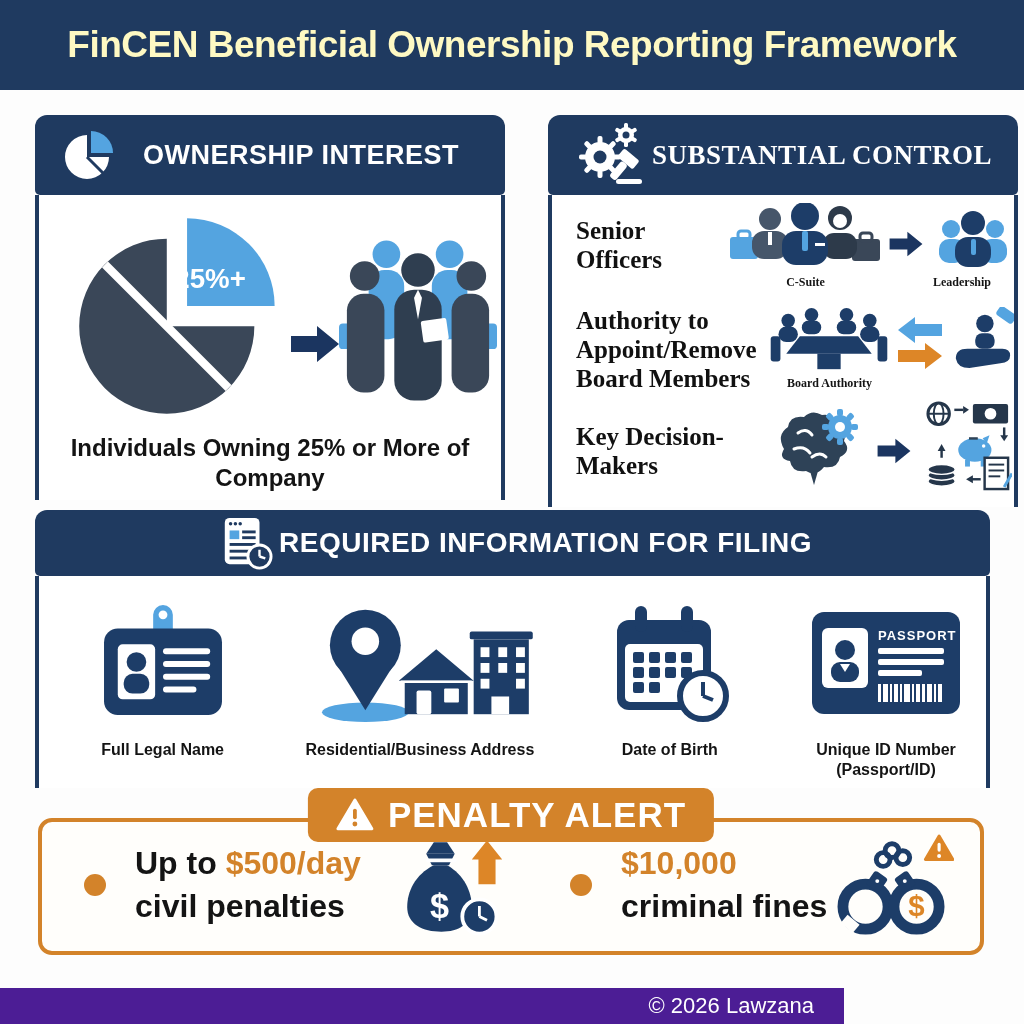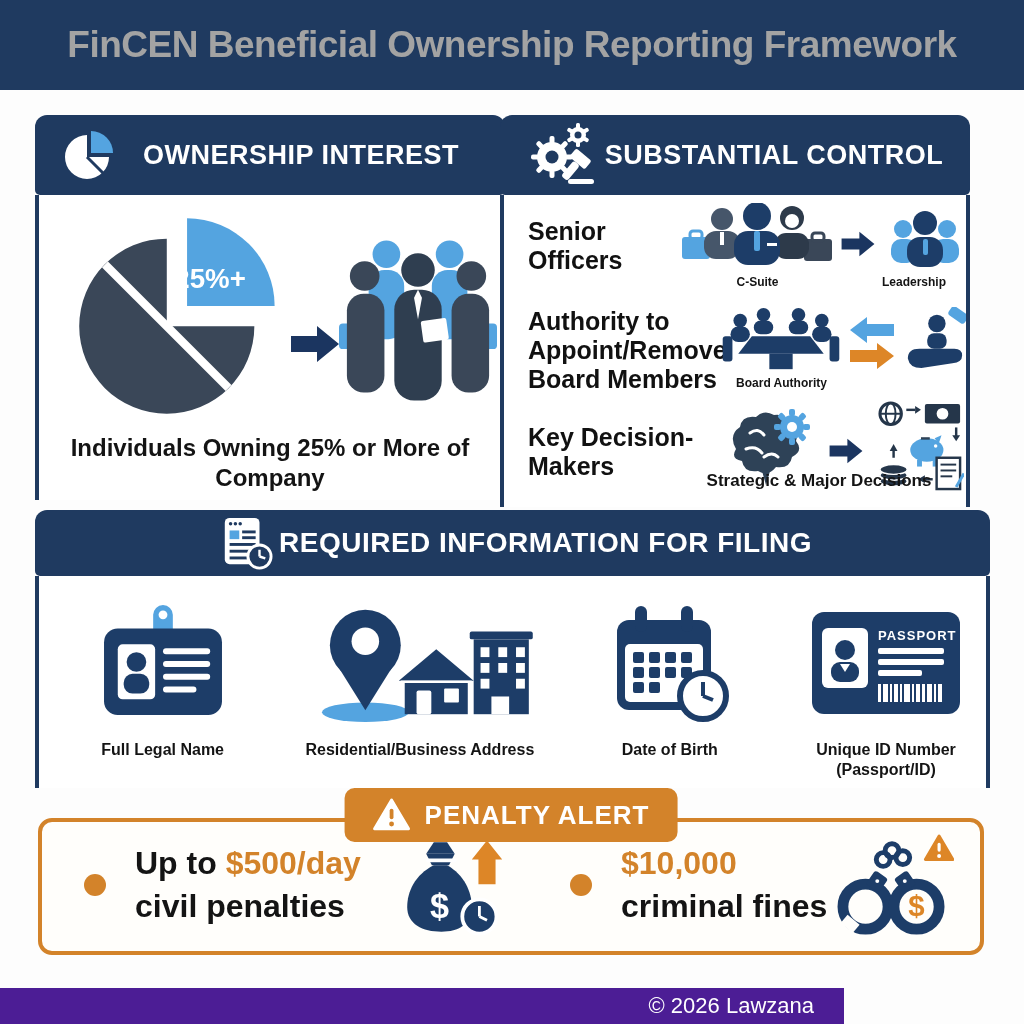--- a/index.html
+++ b/index.html
@@ -3,35 +3,35 @@
 <meta charset="utf-8">
 <style>
   html,body{margin:0;padding:0;}
   body{
     width:1024px;height:1024px;position:relative;background:#fdfdfd;
     font-family:"Liberation Sans","DejaVu Sans",sans-serif;color:#141414;overflow:hidden;
   }
   .abs{position:absolute;}
   
   .top-header{left:0;top:0;width:1024px;height:90px;background:#1f3a60;display:flex;align-items:center;justify-content:center;}
-  .top-title{color:#a3a3a3;font-size:37px;font-weight:700;letter-spacing:-0.5px;white-space:nowrap;}
+  .top-title{color:#fef9c3;font-size:37px;font-weight:700;letter-spacing:-0.5px;white-space:nowrap;}
   
   .panel-banner{background:#1f3a60;border-radius:12px 12px 5px 5px;display:flex;align-items:center;padding:0 20px 0 26px;box-sizing:border-box;}
   .banner-title{flex:1;text-align:center;color:#fff;font-weight:700;font-size:27px;letter-spacing:0.5px;white-space:nowrap;}
   .panel-body{background:#fff;border-left:4px solid #1f3a60;border-right:4px solid #1f3a60;position:relative;box-sizing:border-box;}
   .caption-sm{font-size:12px;font-weight:700;color:#141414;text-align:center;white-space:nowrap;}
   .row-label{font-size:25px;font-weight:700;line-height:1.15;color:#111;}
   
   .req-col{display:flex;flex-direction:column;align-items:center;justify-content:flex-start;}
   .req-iconwrap{height:142px;display:flex;align-items:center;justify-content:center;}
   .req-label{font-size:16px;font-weight:700;text-align:center;line-height:1.25;margin-top:6px;}
   
   .penalty-box{left:38px;top:818px;width:946px;height:137px;border:4px solid #d3832a;border-radius:14px;background:#fffefb;box-sizing:border-box;}
   .penalty-badge{left:50%;transform:translateX(-50%);top:-34px;height:54px;background:#d3832a;border-radius:10px;display:flex;align-items:center;gap:14px;padding:0 28px;}
-  .penalty-badge-text{color:#fff;font-size:26px;font-weight:700;letter-spacing:1px;white-space:nowrap;}
+  .penalty-badge-text{color:#fff;font-size:35px;font-weight:700;letter-spacing:1px;white-space:nowrap;}
   .bullet{width:22px;height:22px;border-radius:50%;background:#d3832a;}
   .penalty-text{font-size:32px;font-weight:700;line-height:1.35;white-space:nowrap;margin-left:13px;}
   .penalty-amount{color:#d3832a;}
   
   .footer-bar{left:0;top:988px;width:844px;height:36px;background:#4c1d95;display:flex;align-items:center;justify-content:flex-end;padding-right:30px;box-sizing:border-box;}
   .footer-text{color:#fff;font-size:22px;}
 </style>
 </head>
 <body>
 
@@ -71,21 +71,21 @@
         <rect x="114" y="70" width="38" height="100" rx="17" fill="#3a4758"></rect>
       <circle cx="80" cy="46" r="17" fill="#2f3e50"></circle>
         <rect x="56" y="66" width="48" height="112" rx="20" fill="#2f3e50"></rect>
       <polygon points="80,66 76,74 80,96 84,74" fill="#fff"></polygon>
       <rect x="84" y="96" width="26" height="22" rx="2" fill="#fff" transform="rotate(-8 97 107)"></rect>
     </svg>
     <div class="abs" style="left:0;top:238px;width:100%;text-align:center;font-size:24px;font-weight:700;line-height:1.25;">Individuals Owning 25% or More of Company</div>
   </div>
 </div>
 
-<div class="abs" style="left:500px;top:115px;width:470px;">
+<div class="abs" style="left:548px;top:115px;width:470px;font-family:Liberation Serif, serif;">
   <div class="panel-banner" style="height:80px;">
     <svg width="72" height="64" viewBox="0 0 72 64">
       <g fill="#fff">
         <rect x="23.5" y="13" width="5" height="8" rx="2"></rect>
           <rect x="23.5" y="13" width="5" height="8" rx="2" transform="rotate(45 26 34)"></rect>
         <rect x="23.5" y="13" width="5" height="8" rx="2" transform="rotate(90 26 34)"></rect>
           <rect x="23.5" y="13" width="5" height="8" rx="2" transform="rotate(135 26 34)"></rect>
         <rect x="23.5" y="13" width="5" height="8" rx="2" transform="rotate(180 26 34)"></rect>
           <rect x="23.5" y="13" width="5" height="8" rx="2" transform="rotate(225 26 34)"></rect>
         <rect x="23.5" y="13" width="5" height="8" rx="2" transform="rotate(270 26 34)"></rect>
@@ -221,21 +221,20 @@
       <line x1="18" y1="58" x2="18" y2="49" stroke="#25364a" stroke-width="2.5"></line>
         <polygon points="14,51 18,44 22,51" fill="#25364a"></polygon>
       <rect x="62" y="58" width="24" height="32" fill="#fff" stroke="#25364a" stroke-width="2.5"></rect>
       <line x1="66" y1="65" x2="82" y2="65" stroke="#25364a" stroke-width="2"></line>
       <line x1="66" y1="71" x2="82" y2="71" stroke="#25364a" stroke-width="2"></line>
       <line x1="66" y1="77" x2="78" y2="77" stroke="#25364a" stroke-width="2"></line>
       <line x1="82" y1="88" x2="90" y2="74" stroke="#54a4e0" stroke-width="3"></line>
       <line x1="58" y1="80" x2="48" y2="80" stroke="#25364a" stroke-width="2.5"></line>
         <polygon points="50,76 43,80 50,84" fill="#25364a"></polygon>
     </svg>
-    <div class="abs caption-sm" style="left:165px;top:276px;width:300px;font-size:17px;">Strategic &amp; Major Decisions</div>
   </div>
 </div>
 
 <div class="abs" style="left:35px;top:510px;width:955px;">
   <div class="panel-banner" style="height:66px;justify-content:center;">
     <div style="display:flex;align-items:center;gap:6px;margin:0 auto;">
       <svg width="54" height="56" viewBox="0 0 56 56">
         <rect x="6" y="2" width="36" height="48" rx="5" fill="#fff"></rect>
         <circle cx="12" cy="8" r="1.8" fill="#1f3a60"></circle>
           <circle cx="17" cy="8" r="1.8" fill="#1f3a60"></circle>

